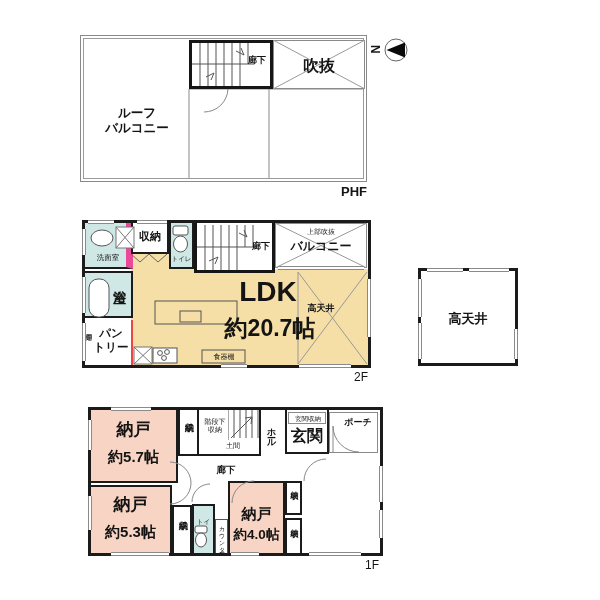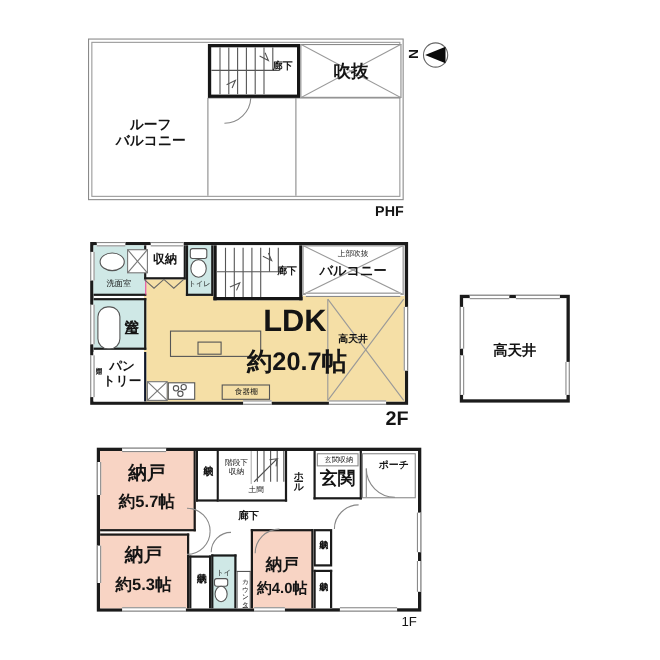--- a/index.html
+++ b/index.html
@@ -67,21 +67,21 @@
   <div class="lbl" style="left:6px;top:70px;width:100px;font-size:12.5px">ルーフ
 バルコニー</div>
 </div>
 <div class="lbl" style="left:337px;top:184px;width:34px;font-size:13px;font-weight:bold">PHF</div>
 
 <div class="floor" style="left:82px;top:220px;width:289px;height:148px;border:3px solid #1b1b1b">
 
   <div class="room" style="left:46px;top:46px;width:237px;height:96px;background:#f5dfa6"></div>
   <div class="room" style="left:46px;top:29px;width:38px;height:20px;background:#f5dfa6"></div>
 
-  <div class="room" style="left:0;top:0;width:48px;height:46px;background:#cfe8e6;border-right:1px solid #ec4899;border-bottom:2px solid #1b1b1b">
+  <div class="room" style="left:0;top:0;width:48px;height:46px;background:#cfe8e6;border-right:7px solid #ec4899;border-bottom:2px solid #1b1b1b">
     <div class="lbl" style="left:2px;top:31px;width:42px;font-size:7.5px;font-weight:normal">洗面室</div>
   </div>
   <div class="room" style="left:46px;top:0;width:38px;height:31px;background:#fff;border:2px solid #1b1b1b;border-top:none">
     <div class="lbl" style="left:0;top:7px;width:34px;font-size:11px">収納</div>
   </div>
   <div class="room" style="left:84px;top:0;width:25px;height:46px;background:#cfe8e6;border:2px solid #1b1b1b;border-top:none">
     <div class="lbl" style="left:0;top:32px;width:21px;font-size:6.5px;font-weight:normal">トイレ</div>
   </div>
 
   <div class="room" style="left:109px;top:0;width:81px;height:50px;background:#fff;border:3px solid #161616;border-top:none"></div>
@@ -109,21 +109,21 @@
     <line x1="0" y1="0" x2="92" y2="45" stroke="#999" stroke-width="1"></line>
     <line x1="92" y1="0" x2="0" y2="45" stroke="#999" stroke-width="1"></line>
   </svg>
   <div class="lbl" style="left:200px;top:5px;width:72px;font-size:7px;font-weight:normal">上部吹抜</div>
   <div class="lbl" style="left:192px;top:16px;width:88px;font-size:12px">バルコニー</div>
   <div class="win-h" style="left:193px;top:43px;width:86px"></div>
 
   <div class="room" style="left:0;top:48px;width:48px;height:47px;background:#cfe8e6;border:2px solid #1b1b1b;border-left:none">
     <div class="lbl vt" style="left:27px;top:7px;font-size:13px">浴室</div>
   </div>
-  <div class="room" style="left:0;top:97px;width:48px;height:45px;background:#fff;border-right:2px solid #0f172a">
+  <div class="room" style="left:0;top:97px;width:48px;height:45px;background:#fff;border-right:2px solid #ef4444">
     <div class="lbl vt" style="left:0px;top:9px;font-size:6px;font-weight:normal;border-right:1px dashed #999;padding-right:1px">固定棚</div>
     <div class="lbl" style="left:7px;top:7px;width:38px;font-size:11.5px">パン
 トリー</div>
   </div>
 
   <svg class="ov" style="left:0;top:0" width="283" height="142" viewBox="0 0 283 142">
     <ellipse cx="17" cy="15" rx="11" ry="8" fill="#fff" stroke="#555" stroke-width="1"></ellipse>
     <rect x="31" y="4" width="18" height="21" fill="#fff" stroke="#777" stroke-width="1"></rect>
     <line x1="31" y1="4" x2="49" y2="25" stroke="#777" stroke-width="1"></line>
       <line x1="49" y1="4" x2="31" y2="25" stroke="#777" stroke-width="1"></line>
@@ -153,21 +153,21 @@
 
   <div class="win-h" style="left:3px;top:-3px;width:26px"></div>
   <div class="win-h" style="left:52px;top:-3px;width:30px"></div>
   <div class="win-v" style="left:-3px;top:6px;height:26px"></div>
   <div class="win-v" style="left:-3px;top:54px;height:36px"></div>
   <div class="win-v" style="left:-3px;top:100px;height:38px"></div>
   <div class="win-h" style="left:136px;bottom:-3px;width:26px"></div>
   <div class="win-h" style="left:214px;bottom:-3px;width:52px"></div>
   <div class="win-v" style="right:-3px;top:56px;height:58px"></div>
 </div>
-<div class="lbl" style="left:350px;top:370px;width:22px;font-size:18px;font-weight:bold">2F</div>
+<div class="lbl" style="left:350px;top:370px;width:22px;font-size:12px;font-weight:normal">2F</div>
 
 <div class="floor" style="left:418px;top:268px;width:100px;height:98px;border:3px solid #1b1b1b">
   <div class="lbl" style="left:0;top:40px;width:94px;font-size:13px">高天井</div>
   <div class="win-h" style="left:6px;top:-3px;width:36px"></div>
   <div class="win-h" style="left:48px;top:-3px;width:40px"></div>
   <div class="win-v" style="left:-3px;top:8px;height:38px"></div>
   <div class="win-v" style="left:-3px;top:52px;height:36px"></div>
   <div class="win-v" style="right:-3px;top:58px;height:30px"></div>
 </div>
 

